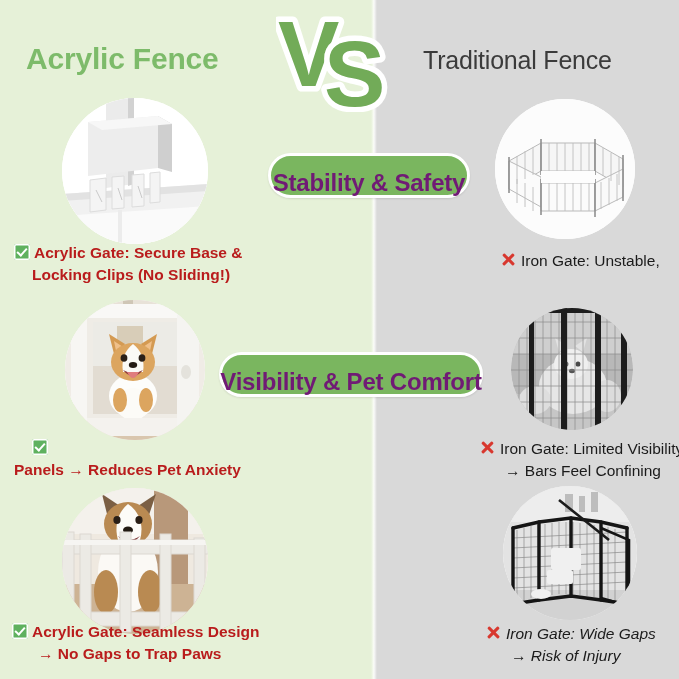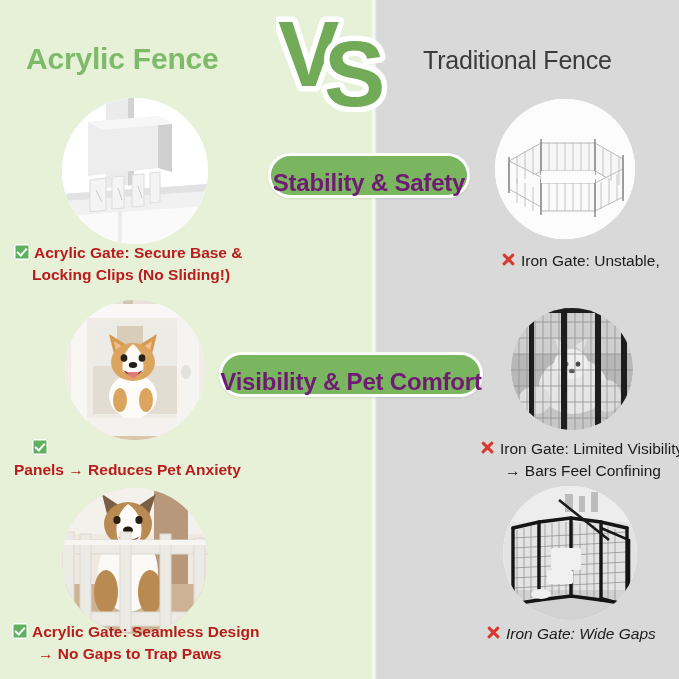--- a/index.html
+++ b/index.html
@@ -495,16 +495,19 @@
           <rect x="44" y="84" width="26" height="14" rx="2"></rect>
           <ellipse cx="38" cy="108" rx="10" ry="5"></ellipse>
         </g>
       </svg>
     </div>
 
     <div class="caption right" style="left:485px; top:141px;font-style:italic;">
       <span class="cap-line">
         <span class="mark mark-x"></span><span>Iron Gate: Wide Gaps</span>
       </span>
+      <span class="cap-line ind2">
+        <span>→ Risk of Injury</span>
+      </span>
     </div>
   </div>
 
 </div>
 
 </body></html>

